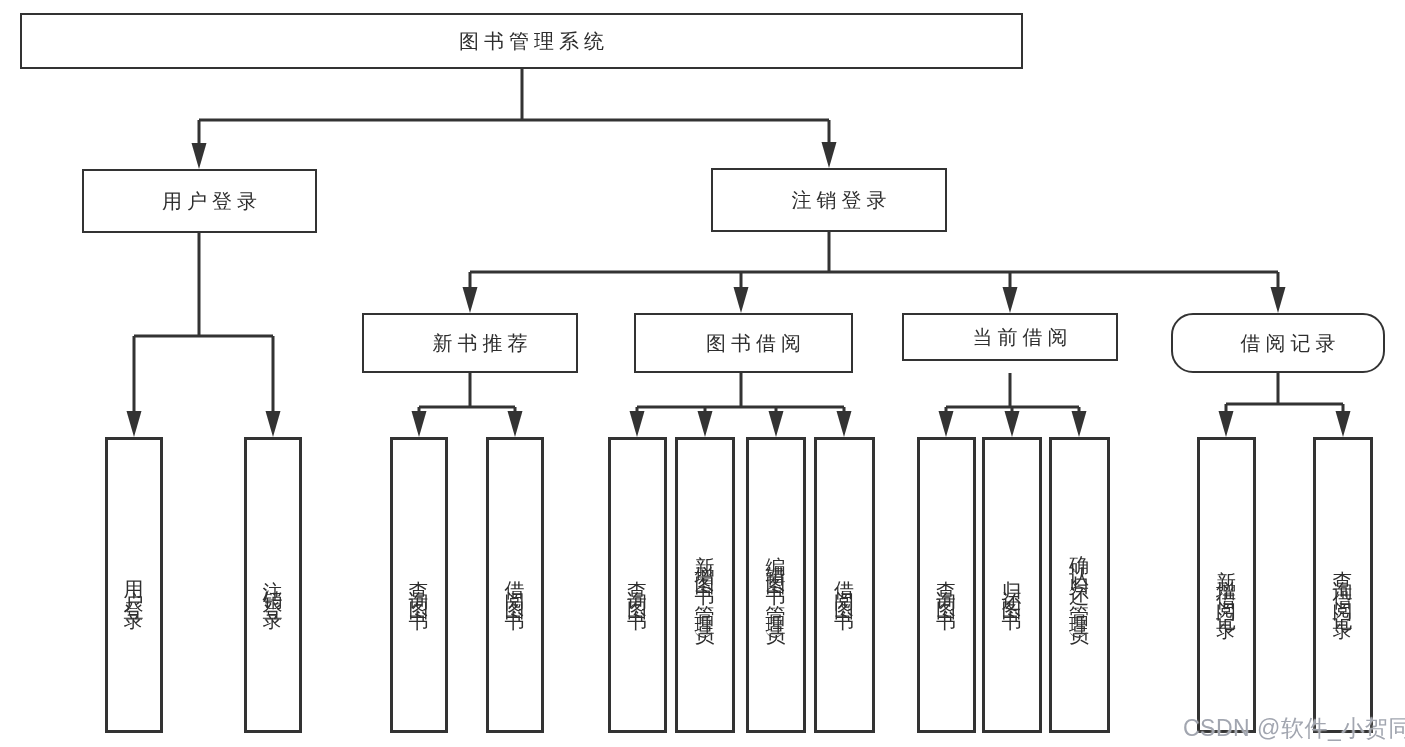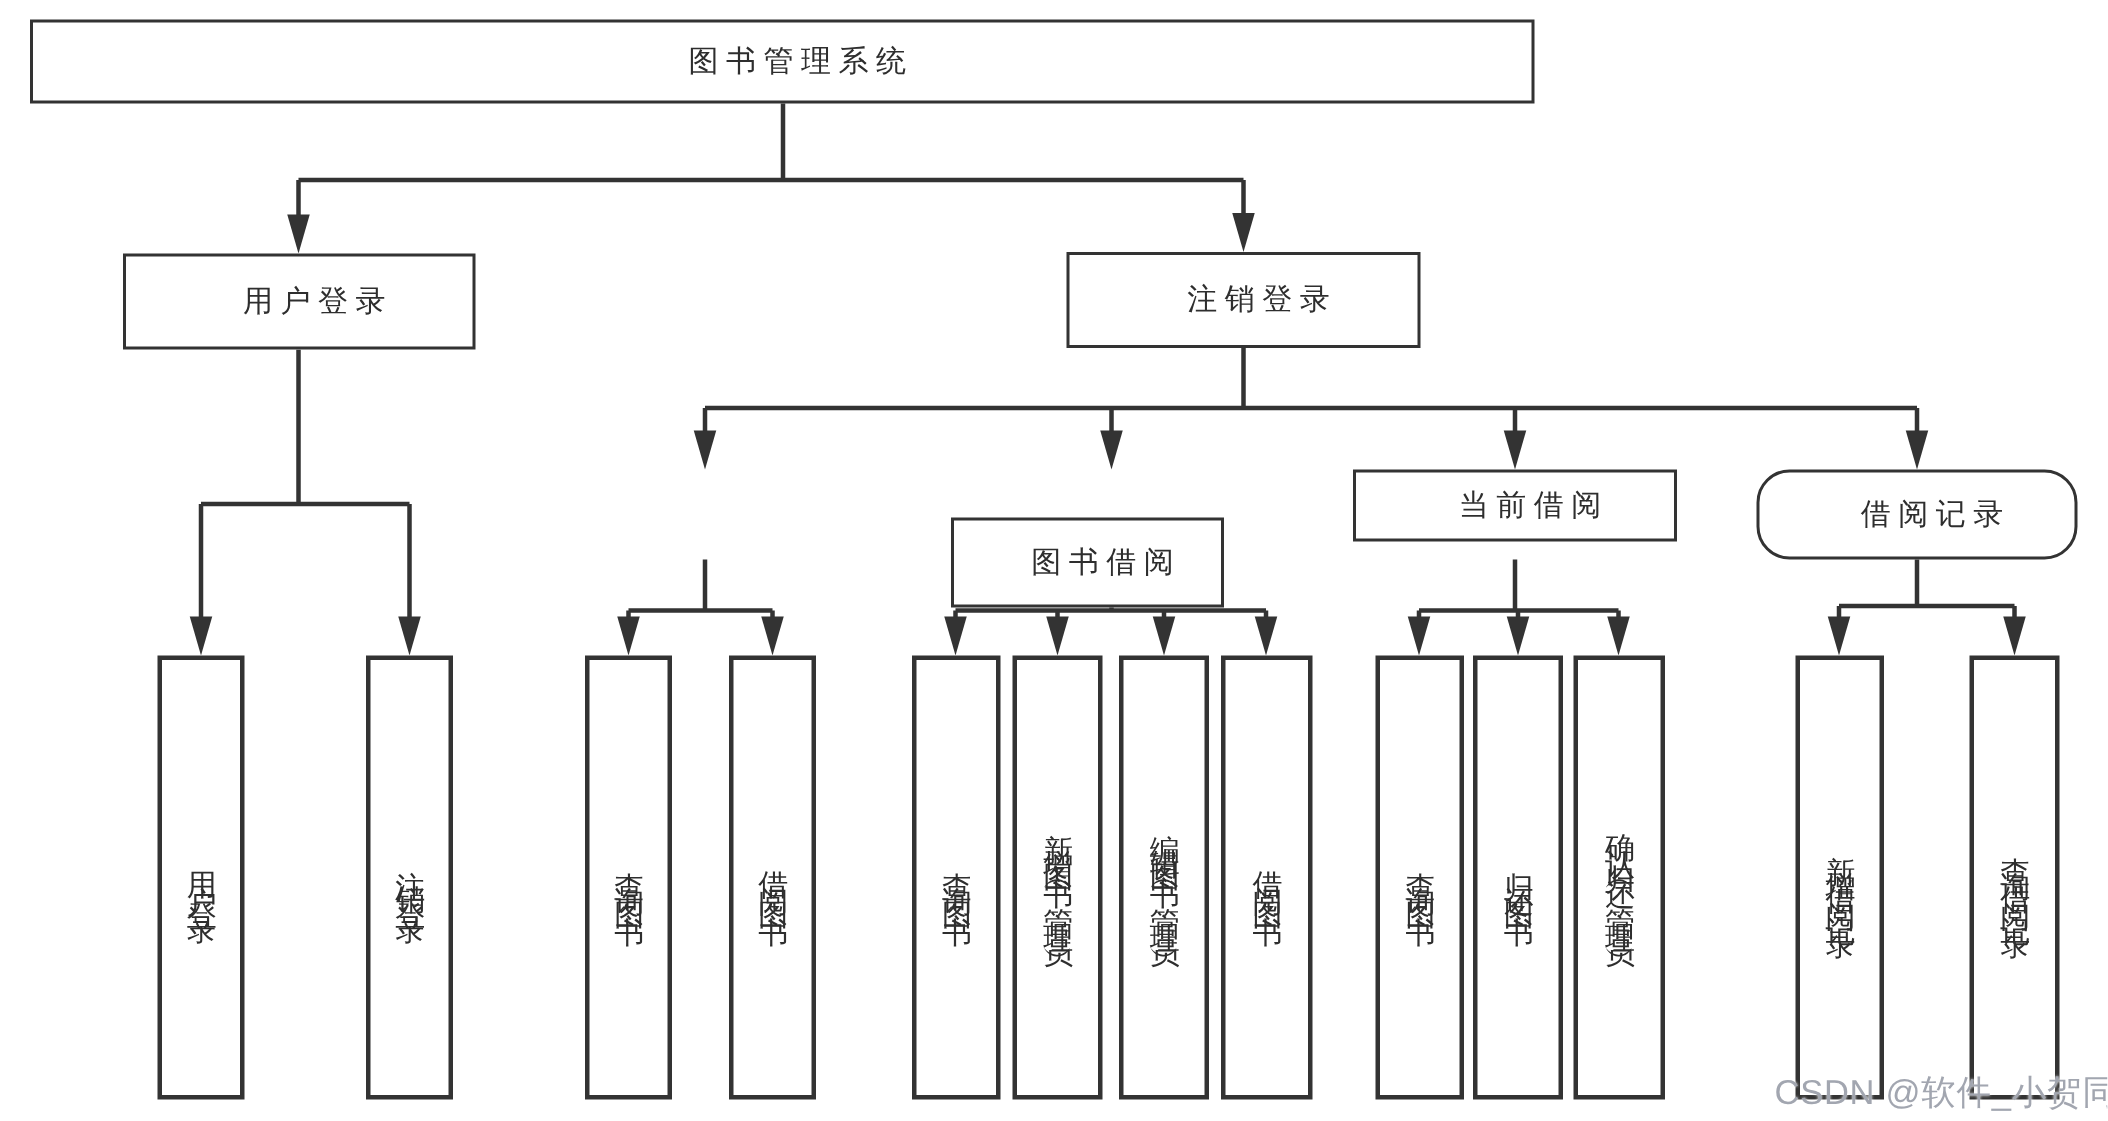--- a/index.html
+++ b/index.html
@@ -104,21 +104,24 @@
     <span class="hlabel">图书管理系统</span>
   </div>
 
   <div class="box hdr" style="left:82px; top:169px; width:235px; height:64px;">
     <span class="hlabel">用户登录</span>
   </div>
   <div class="box hdr" style="left:711px; top:168px; width:236px; height:64px;">
     <span class="hlabel">注销登录</span>
   </div>
 
-  <div class="box hdr" style="left:634px; top:313px; width:182px; height:60px;margin-top:32px;">
+  <div class="box hdr" style="left:362px; top:313px; width:216px; height:60px;">
+    <span class="hlabel">新书推荐</span>
+  </div>
+  <div class="box hdr" style="left:634px; top:313px; width:219px; height:60px;">
     <span class="hlabel">图书借阅</span>
   </div>
   <div class="box hdr" style="left:902px; top:313px; width:216px; height:48px;">
     <span class="hlabel">当前借阅</span>
   </div>
   <div class="box hdr" style="left:1171px; top:313px; width:214px; height:60px;border-radius:22px;">
     <span class="hlabel">借阅记录</span>
   </div>
 
   <div class="box" style="left:105px; top:437px; width:58px; height:296px;">

